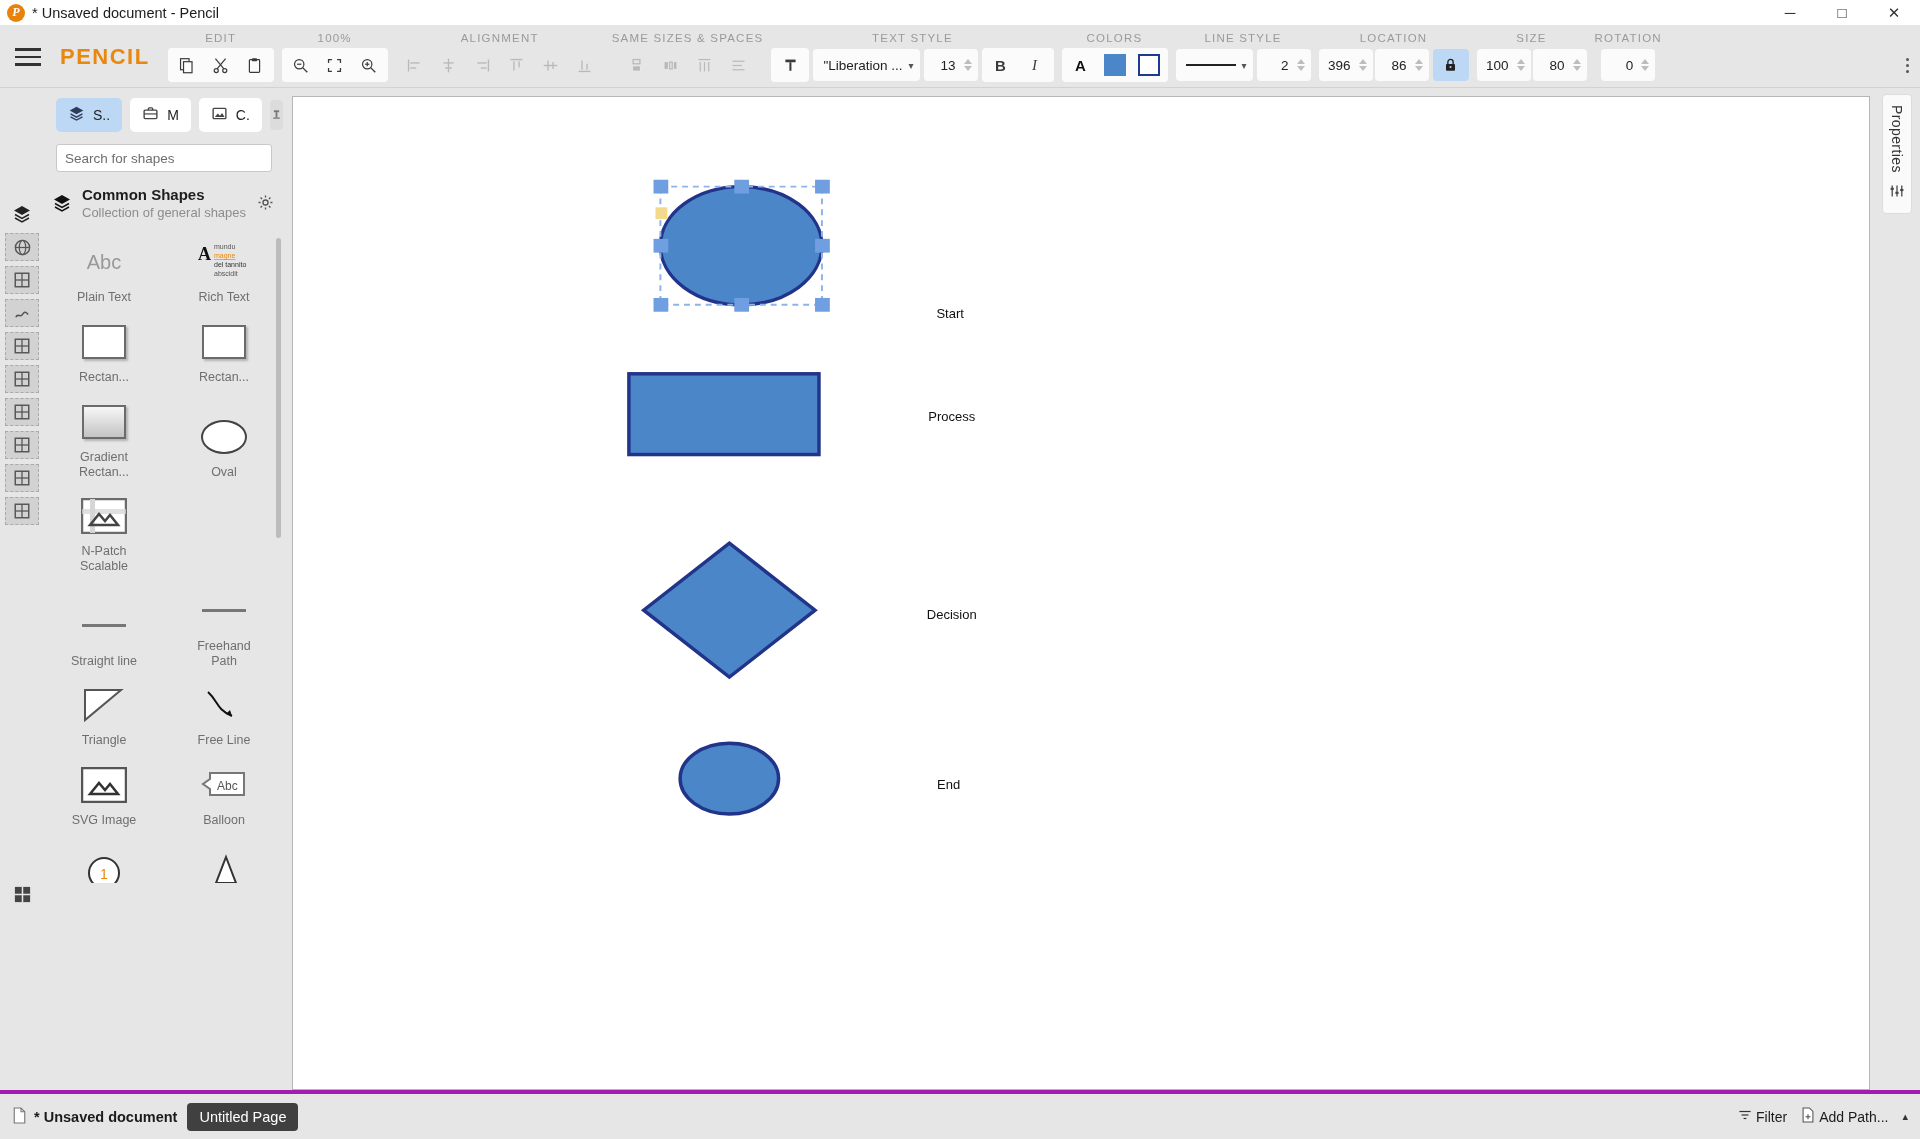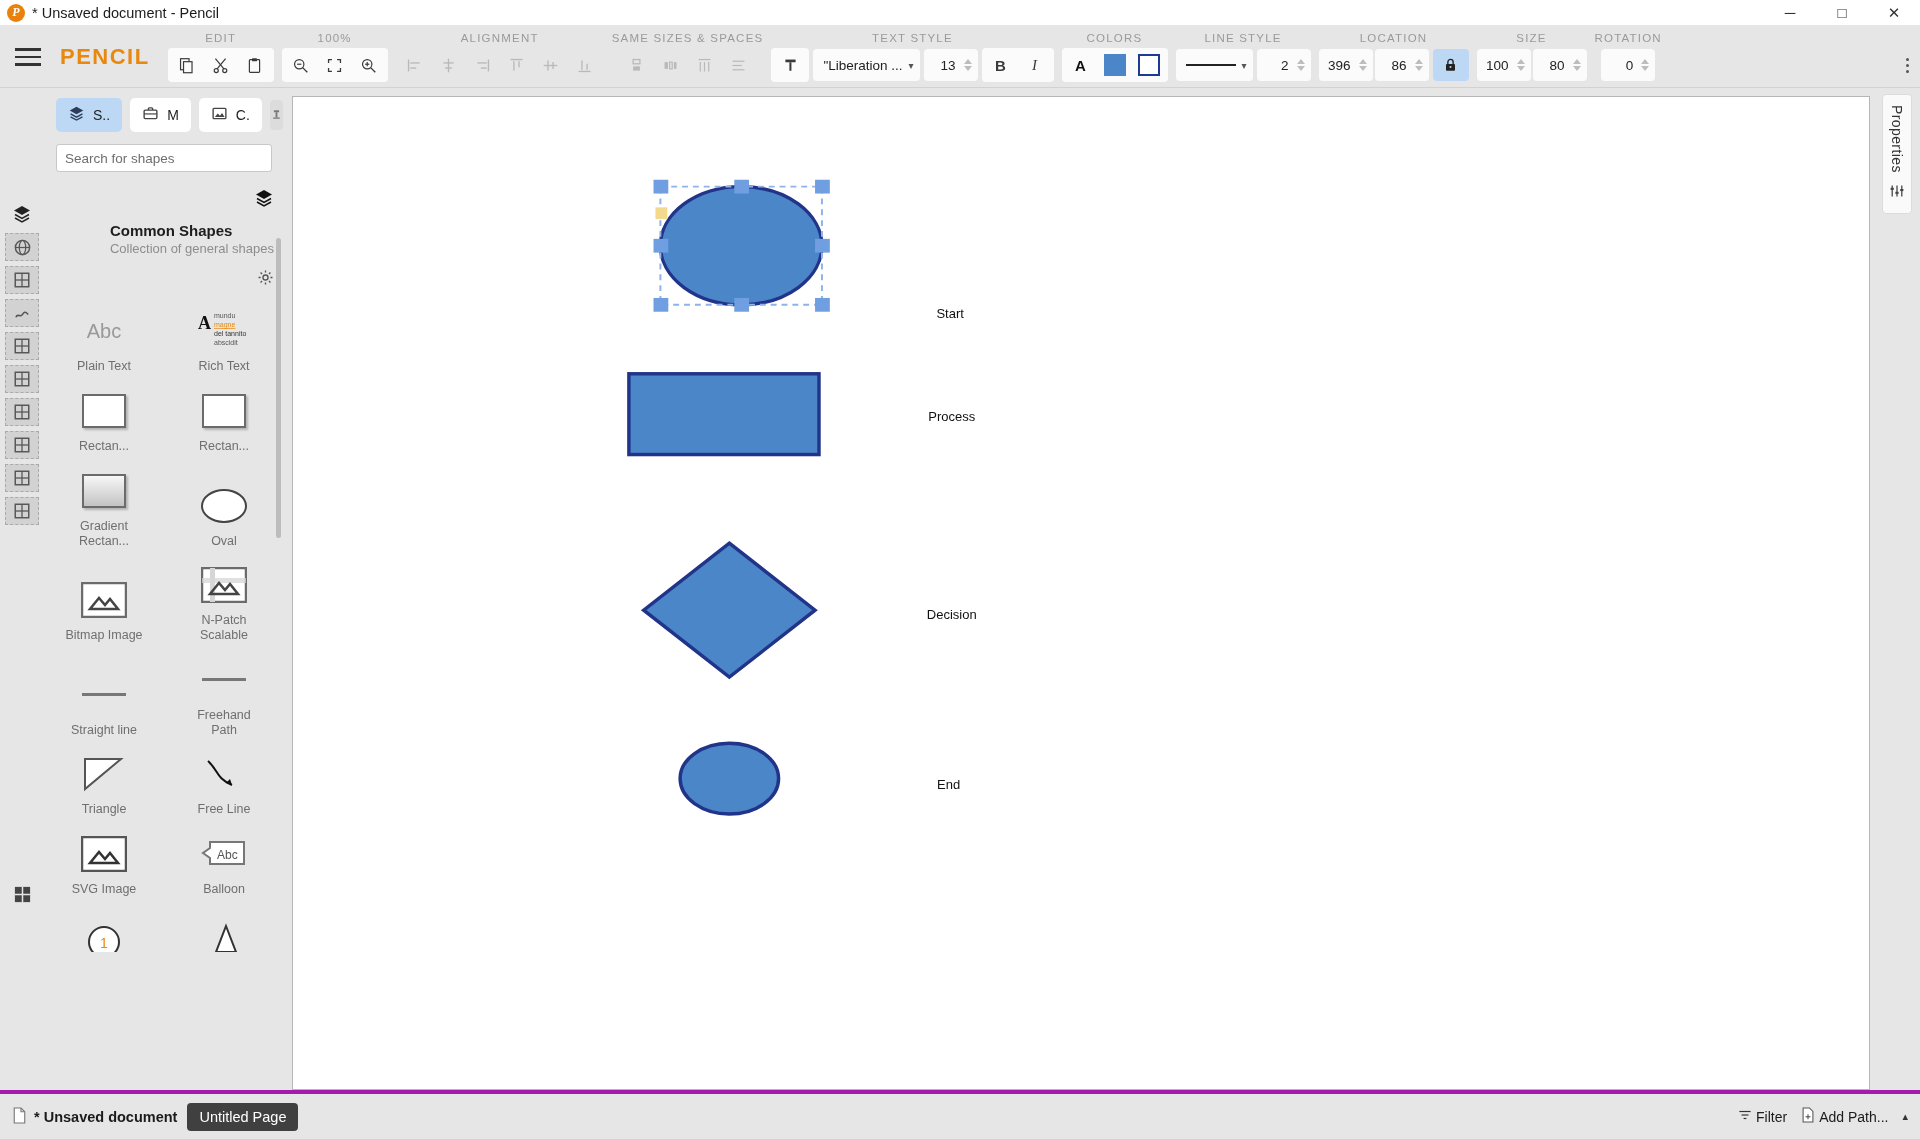--- a/index.html
+++ b/index.html
@@ -140,21 +140,21 @@
     margin: 12px 12px 0 12px; height: 28px; background: #fff;
     border: 1px solid #c8c8c8; border-radius: 3px;
     display: flex; align-items: center; padding: 0 8px;
   }
   #searchbox input {
     border: none; outline: none; width: 100%; font-size: 13.5px;
     color: #737373; font-family: "Liberation Sans", sans-serif; background: transparent;
   }
   #searchbox input::placeholder { color: #6e6e6e; }
 
-  .coll-head { display: flex; align-items: flex-end; padding: 14px 10px 4px 8px; gap: 10px; flex-direction: column; }
+  .coll-head { display: flex; align-items: center; padding: 14px 10px 4px 8px; gap: 10px; }
   .coll-head .cicon { color: #222; padding-top: 2px; }
   .coll-head .ctext { flex: 1; }
   .coll-head .ctitle { font-size: 15px; font-weight: bold; color: #1d1d1d; }
   .coll-head .cdesc { font-size: 13px; color: #8d8d8d; line-height: 1.25; margin-top: 2px; }
   .coll-head .gear { color: #555; padding-top: 2px; }
 
   #shapegrid {
     flex: 1; overflow: hidden; position: relative;
     padding: 8px 0 0 0;
   }
@@ -742,29 +742,20 @@
         </div>
         <div class="scell">
           <div class="sthumb">
               <span class="oval-w"></span>
             </div>
           <div class="slabel">Oval</div>
         </div>
       </div>
 
       <div class="srow">
-        <div class="scell">
-          <div class="sthumb">
-            <svg width="46" height="36" viewBox="0 0 46 36">
-                <rect x="1" y="1" width="44" height="34" fill="#fff" stroke="#6b6b6b" stroke-width="2.5"></rect>
-                <path d="M9 27 l9-11 6 7 5-6 8 10z" fill="none" stroke="#444" stroke-width="2.5"></path>
-              </svg>
-          </div>
-          <div class="slabel">Bitmap Image</div>
-        </div>
         <div class="scell">
           <div class="sthumb">
             <svg width="46" height="36" viewBox="0 0 46 36">
                 <rect x="1" y="1" width="44" height="34" fill="#fff" stroke="#6b6b6b" stroke-width="2.5"></rect>
                 <rect x="9" y="1" width="5" height="34" fill="#d6d6d6"></rect>
                 <rect x="1" y="11" width="44" height="5" fill="#d6d6d6" opacity=".75"></rect>
                 <path d="M9 27 l9-11 6 7 5-6 8 10z" fill="none" stroke="#444" stroke-width="2.5"></path>
               </svg>
           </div>
           <div class="slabel">N-Patch Scalable</div>

